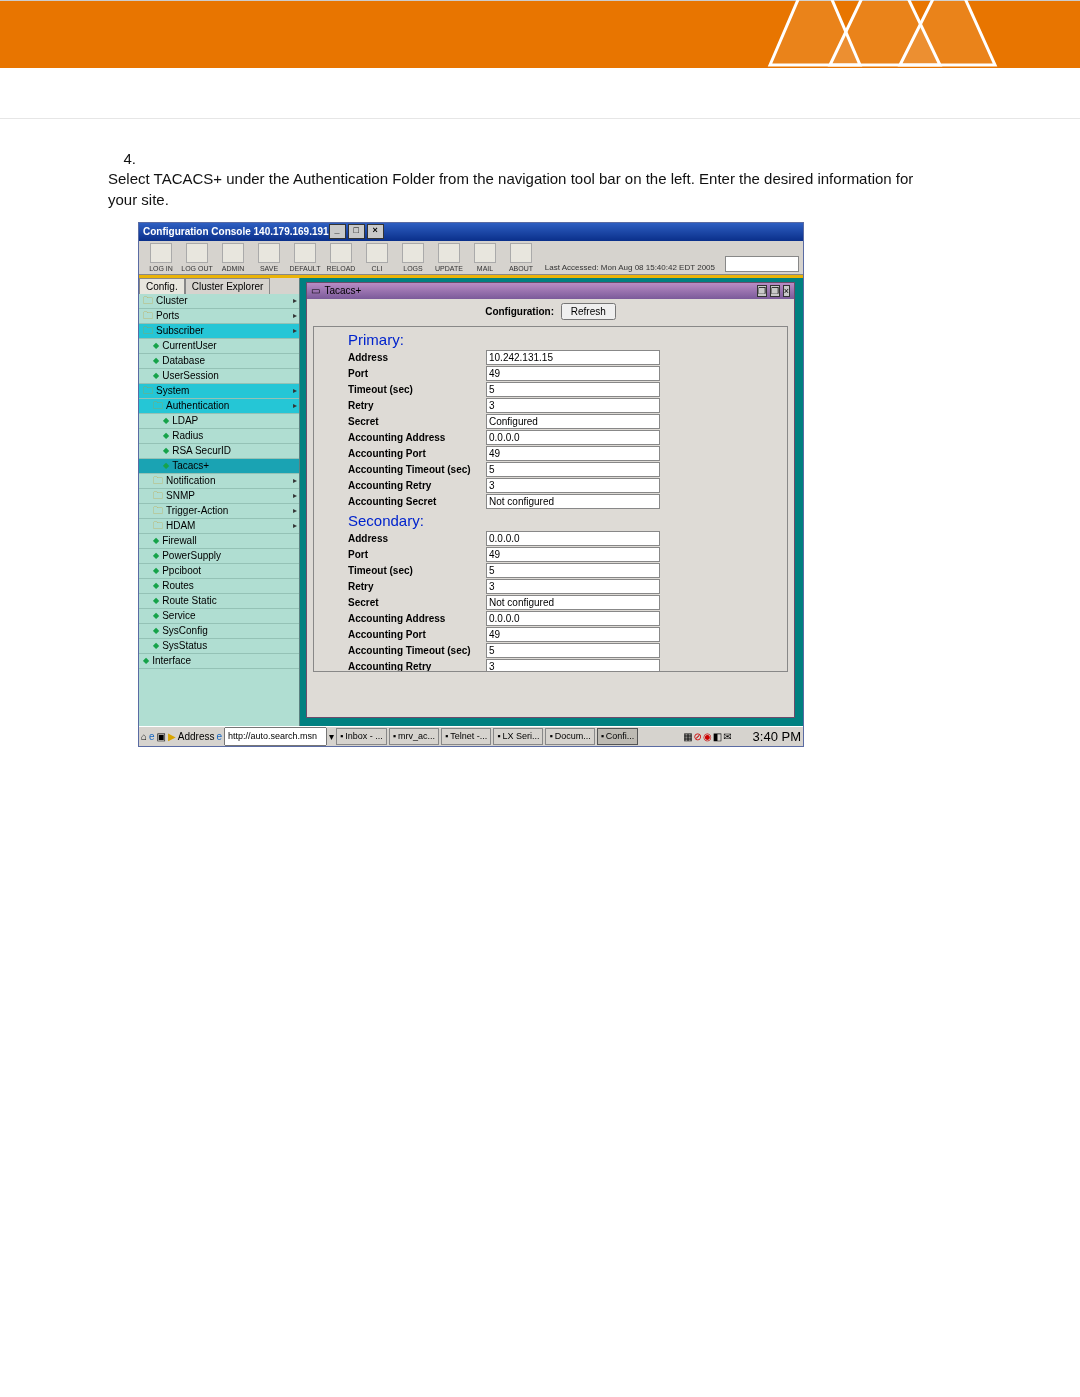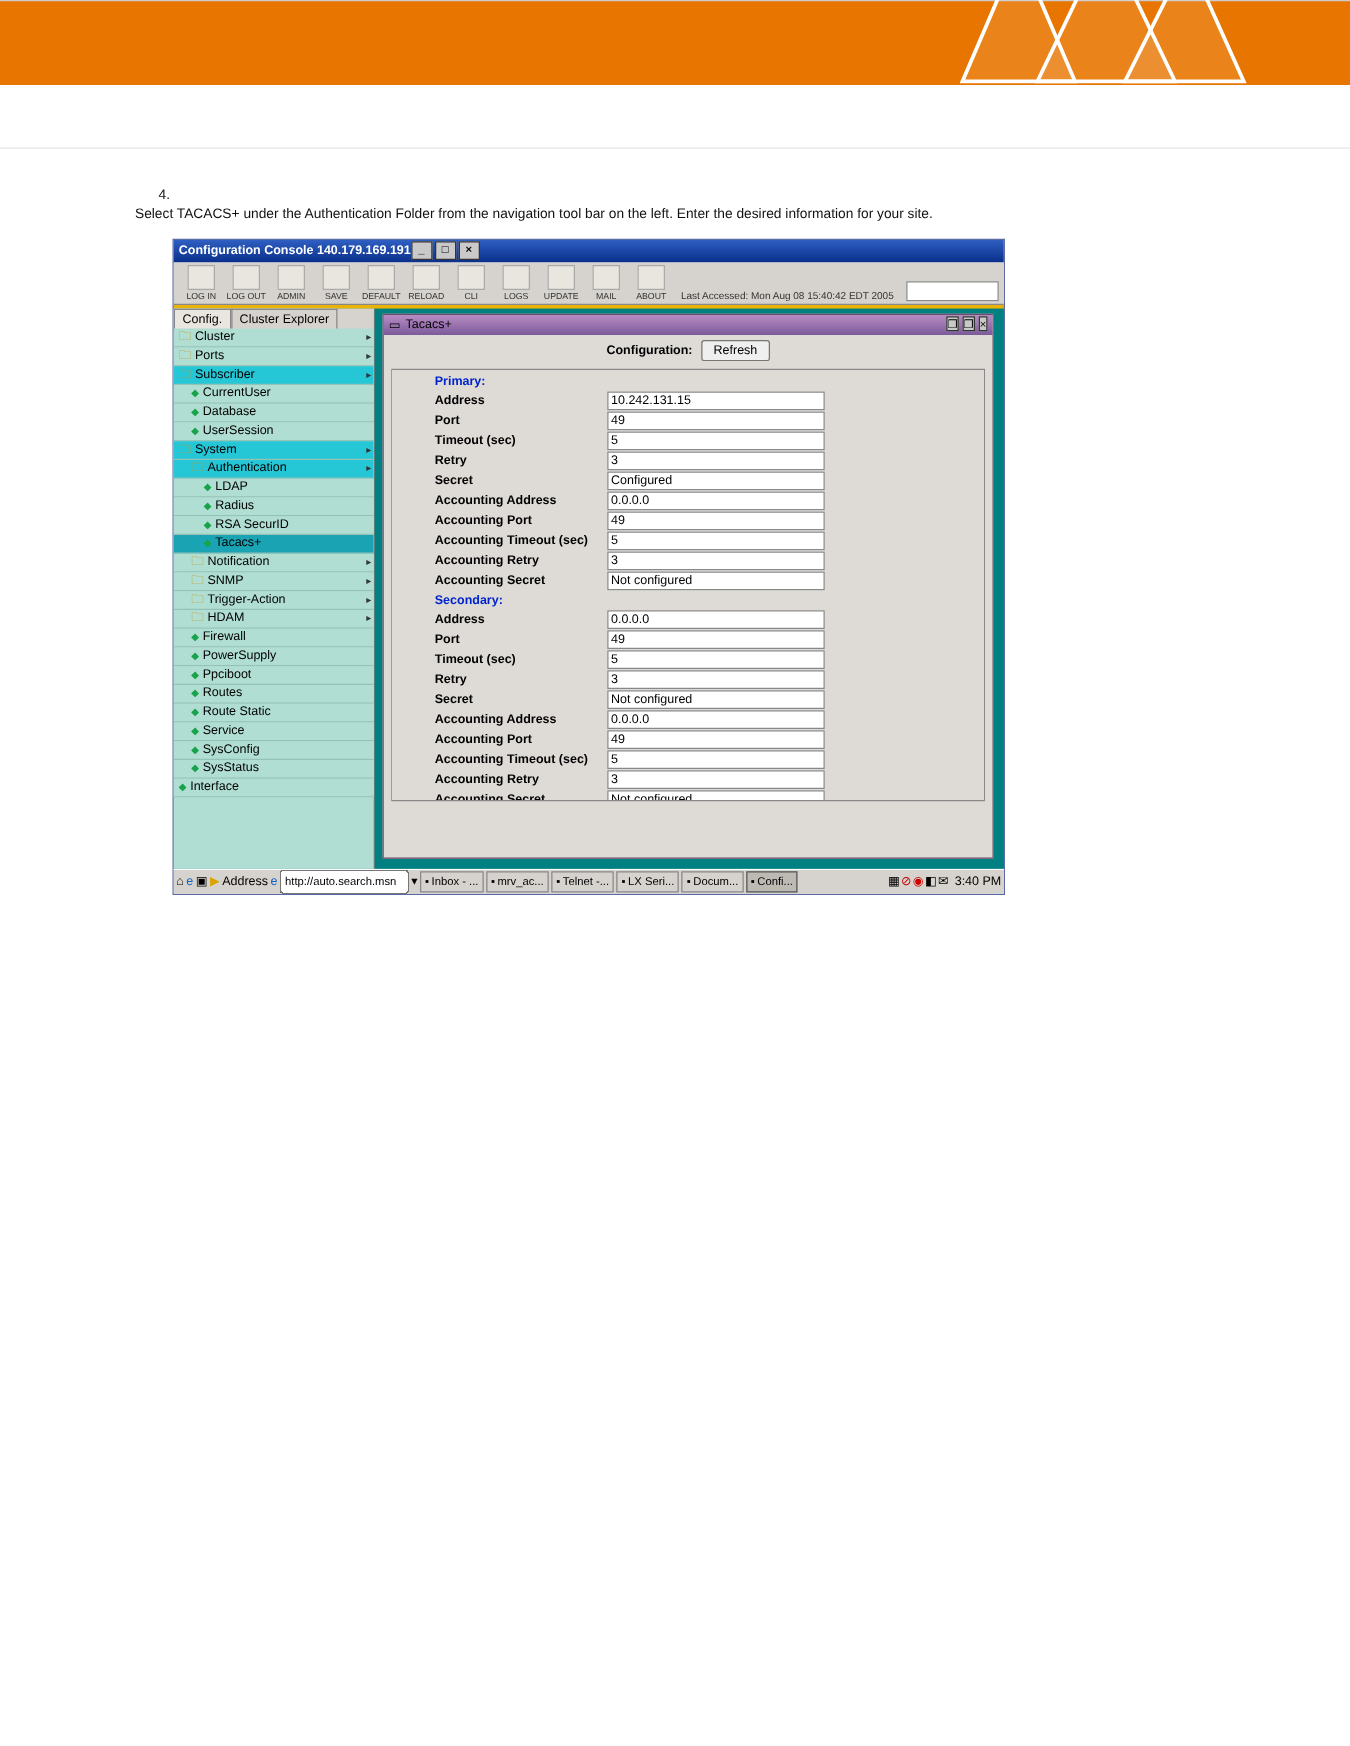--- a/index.html
+++ b/index.html
@@ -1,20 +1,20 @@
 <!DOCTYPE html>
 <html><head>
 <meta charset="utf-8">
 <style>
 html,body{margin:0;padding:0;background:#fff;font-family:Arial,Helvetica,sans-serif}
 .page{width:1080px;margin:0 auto;position:relative}
 .top-band{height:67px;background:#e87500;border-top:1px solid #ccc}
 .logo-band{height:50px;background:#fff;position:relative;border-bottom:1px solid #e6e6e6}
 .mountains{position:absolute;right:80px;top:-55px;width:240px;height:125px}
-.step{margin:30px 108px 12px 108px;font-size:11px;color:#111;line-height:1.35}
+.step{margin:30px 108px 12px 108px;font-size:15px;color:#111;line-height:1.35}
 .step-num{display:inline-block;width:28px;vertical-align:top;text-align:right;margin-right:4px}
 .step-txt{display:inline-block;width:830px;vertical-align:top}
 
 .console{margin:4px 0 0 138px;width:664px;border:1px solid #5a6ba3;font-family:Tahoma,Verdana,sans-serif;font-size:10px}
 .titlebar{background:linear-gradient(#2e5fc2,#0a2f8a);color:#fff;height:18px;line-height:17px;padding:0 4px;display:flex;justify-content:flex-start;align-items:center;font-weight:bold}
 .titlebar .winbtns{display:flex;gap:2px}
 .wbtn{width:15px;height:13px;background:#c9c9c9;border:1px solid #333;text-align:center;line-height:10px;font-size:9px;color:#000}
 .toolbar{background:#d6d3ce;border-bottom:1px solid #888;padding:2px 4px;display:flex;align-items:flex-end;gap:0}
 .tbtn{width:36px;text-align:center;font-size:7px;color:#333}
 .tbtn .ic{width:20px;height:18px;margin:0 auto 2px auto;border:1px solid #aaa;background:#e8e6de}
@@ -34,33 +34,33 @@
 .node.sel{background:#1aa3b3;color:#000}
 .node .arrow{margin-left:auto;font-size:8px;color:#333}
 .content{flex:1;background:#008080;position:relative}
 .panel{position:absolute;left:6px;top:4px;right:8px;bottom:8px;background:#dedbd6;border:1px solid #6b4b6b}
 .panhdr{background:linear-gradient(#b88cc4,#7b5a9a);color:#000;height:16px;display:flex;align-items:center;padding:0 4px;font-size:10px;justify-content:space-between}
 .panhdr .l{display:flex;align-items:center;gap:4px;color:#000}
 .panhdr .winbtns .wbtn{width:12px;height:11px}
 .confbar{text-align:center;padding:4px 12px;font-size:10px;font-weight:bold}
 .confbar button{font-size:10px;padding:1px 8px;margin-left:4px}
 .form{height:340px;overflow-y:scroll;margin:2px 6px;border:1px solid #888;background:#dedbd6;padding:2px 6px 2px 34px}
-.sechdr{color:#0023cc;font-weight:bold;font-size:10px;margin:2px 0}
+.sechdr{color:#0023cc;font-weight:normal;font-size:15px;margin:2px 0}
 .row{display:flex;align-items:center;height:16px}
 .row .lbl{width:138px;font-weight:bold;font-size:10px;color:#000}
 .row input{flex:1;height:13px;border:1px solid #888;font-size:10px;padding:0 2px;max-width:168px}
 .btnbar{text-align:center;padding:6px 0}
 .btnbar button{font-size:10px;padding:2px 12px;margin:0 4px}
 .taskbar{height:19px;background:#d6d3ce;border-top:1px solid #fff;display:flex;align-items:center;font-size:10px;gap:2px;padding:0 2px}
 .taskbar .addr{display:flex;align-items:center;gap:2px}
 .taskbar .addr input{width:95px;height:13px;font-size:9px}
 .taskbar .tbapp{border:1px solid #888;padding:0 3px;height:15px;line-height:15px;white-space:nowrap;background:#d6d3ce;font-size:9px}
 .taskbar .tbapp.act{background:#bdbab3;border-color:#555}
 .taskbar .tray{margin-left:auto;display:flex;align-items:center;gap:1px}
-.taskbar .clock{font-size:10px;margin-left:4px}
+.taskbar .clock{font-size:13px;margin-left:20px}
 
 .footer{position:absolute;left:0;right:0;top:1186px;text-align:center}
 .pagenum{position:absolute;right:108px;top:1186px;font-size:15px}
 .rsabox{display:inline-block;background:#c2002f;color:#fff;font-weight:bold;padding:2px 6px;font-size:15px}
 .securid{font-weight:bold;font-size:16px;margin-left:4px}
 </style>
 </head>
 <body>
 
 <div class="page">

